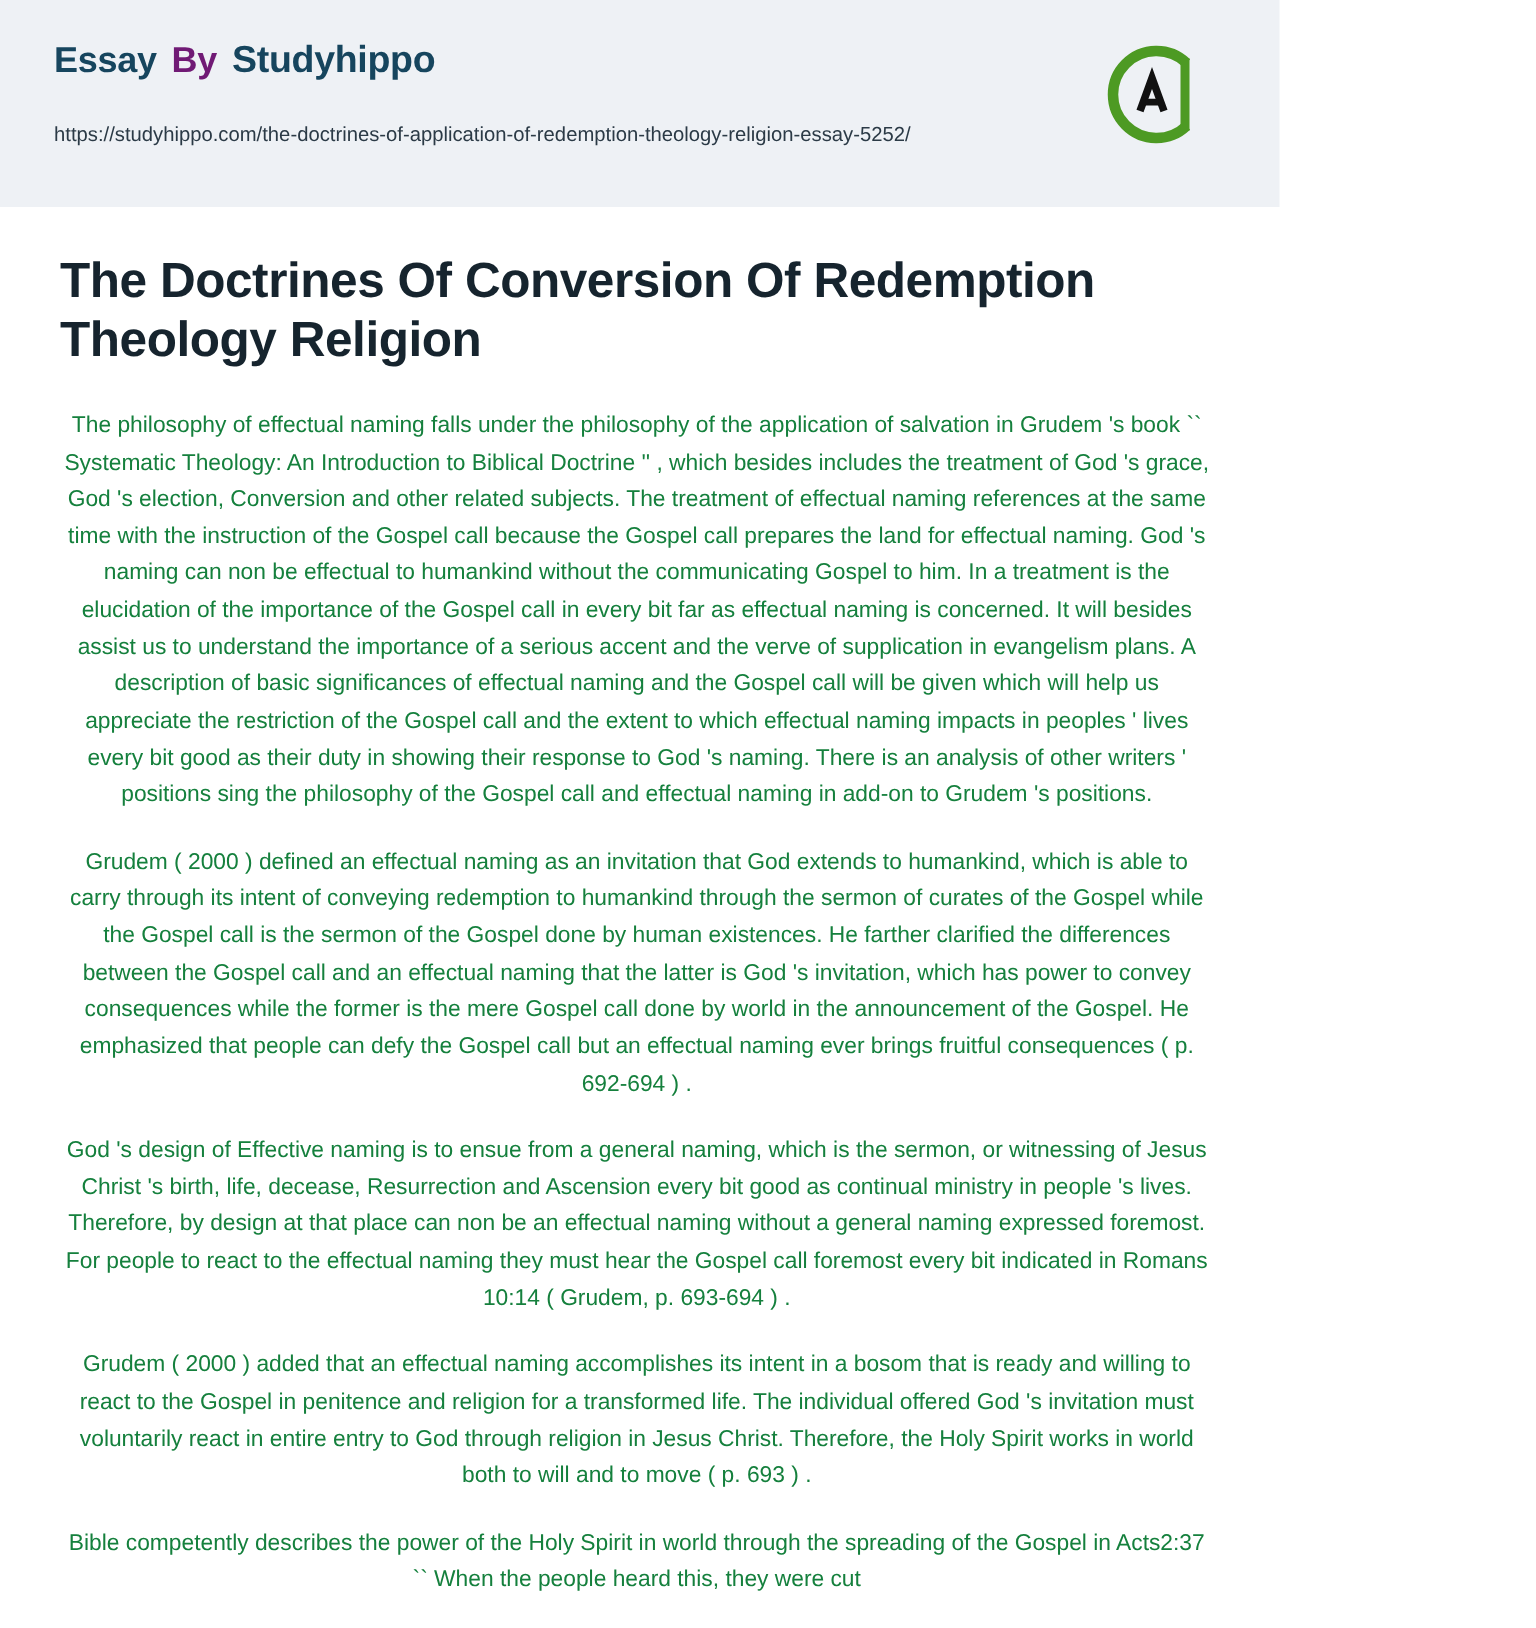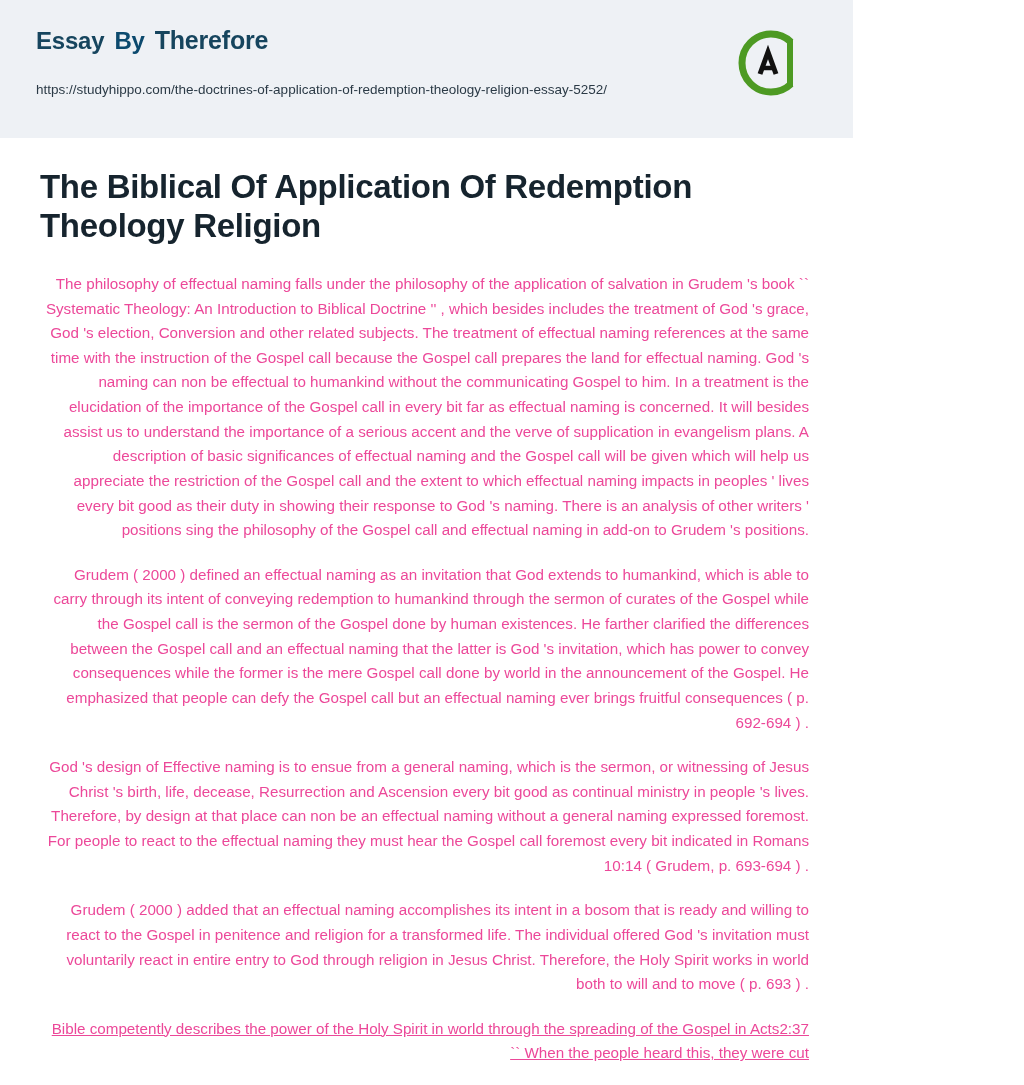--- a/index.html
+++ b/index.html
@@ -29,21 +29,21 @@
     font-size: 25px;
     font-weight: bold;
     letter-spacing: -0.2px;
   }
   .brand-essay {
     color: #16455e;
     font-size: 24px;
     font-weight: bold;
   }
   .brand-by {
-    color: #0c4a6e;
+    color: #701a75;
     font-size: 24px;
     font-weight: bold;
   }
   .brand-name {
     color: #16455e;
     font-size: 25px;
     font-weight: bold;
   }
   .source-url {
     margin-top: 25px;
@@ -70,51 +70,51 @@
     line-height: 1.18;
     color: #16242e;
     font-weight: bold;
     margin: 0 0 26px 0;
     letter-spacing: -0.3px;
     max-width: 900px;
   }
   p.para {
     font-size: 15.2px;
     line-height: 1.62;
-    color: #ec4899;
+    color: #15803d;
     margin: 0 0 20px 0;
     max-width: 948px;
-    text-align: right;
+    text-align: center;
   }
-  p.para:last-child { margin-bottom: 0; text-decoration: underline; }
+  p.para:last-child { margin-bottom: 0; }
 </style>
 </head>
 <body>
 
 <div class="page">
 
   <div class="header">
     <div class="brand">
       <span class="brand-essay">Essay</span>
       <span class="brand-by">By</span>
-      <span class="brand-name">Therefore</span>
+      <span class="brand-name">Studyhippo</span>
     </div>
     <div class="source-url">https://studyhippo.com/the-doctrines-of-application-of-redemption-theology-religion-essay-5252/</div>
     <div class="logo">
       <svg width="74" height="74" viewBox="0 0 74 74" aria-hidden="true">
         <path d="M60 16 A29 29 0 1 0 60 58" fill="none" stroke="#4d9a23" stroke-width="7"></path>
         <path d="M59 13 L59 61" fill="none" stroke="#4d9a23" stroke-width="6"></path>
         <path d="M29 48 L37 26 L45 48" fill="none" stroke="#111111" stroke-width="5" stroke-linejoin="miter"></path>
         <path d="M32.5 42 L41.5 42" fill="none" stroke="#111111" stroke-width="4.5"></path>
       </svg>
     </div>
   </div>
 
   <div class="content">
-    <h1 class="doc-title">The Biblical Of Application Of Redemption Theology Religion</h1>
+    <h1 class="doc-title">The Doctrines Of Conversion Of Redemption Theology Religion</h1>
 
     <p class="para">The philosophy of effectual naming falls under the philosophy of the application of salvation in Grudem 's book `` Systematic Theology: An Introduction to Biblical Doctrine '' , which besides includes the treatment of God 's grace, God 's election, Conversion and other related subjects. The treatment of effectual naming references at the same time with the instruction of the Gospel call because the Gospel call prepares the land for effectual naming. God 's naming can non be effectual to humankind without the communicating Gospel to him. In a treatment is the elucidation of the importance of the Gospel call in every bit far as effectual naming is concerned. It will besides assist us to understand the importance of a serious accent and the verve of supplication in evangelism plans. A description of basic significances of effectual naming and the Gospel call will be given which will help us appreciate the restriction of the Gospel call and the extent to which effectual naming impacts in peoples ' lives every bit good as their duty in showing their response to God 's naming. There is an analysis of other writers ' positions sing the philosophy of the Gospel call and effectual naming in add-on to Grudem 's positions.</p>
     <p class="para">Grudem ( 2000 ) defined an effectual naming as an invitation that God extends to humankind, which is able to carry through its intent of conveying redemption to humankind through the sermon of curates of the Gospel while the Gospel call is the sermon of the Gospel done by human existences. He farther clarified the differences between the Gospel call and an effectual naming that the latter is God 's invitation, which has power to convey consequences while the former is the mere Gospel call done by world in the announcement of the Gospel. He emphasized that people can defy the Gospel call but an effectual naming ever brings fruitful consequences ( p. 692-694 ) .</p>
     <p class="para">God 's design of Effective naming is to ensue from a general naming, which is the sermon, or witnessing of Jesus Christ 's birth, life, decease, Resurrection and Ascension every bit good as continual ministry in people 's lives. Therefore, by design at that place can non be an effectual naming without a general naming expressed foremost. For people to react to the effectual naming they must hear the Gospel call foremost every bit indicated in Romans 10:14 ( Grudem, p. 693-694 ) .</p>
     <p class="para">Grudem ( 2000 ) added that an effectual naming accomplishes its intent in a bosom that is ready and willing to react to the Gospel in penitence and religion for a transformed life. The individual offered God 's invitation must voluntarily react in entire entry to God through religion in Jesus Christ. Therefore, the Holy Spirit works in world both to will and to move ( p. 693 ) .</p>
     <p class="para">Bible competently describes the power of the Holy Spirit in world through the spreading of the Gospel in Acts2:37 `` When the people heard this, they were cut</p>
   </div>
 
 </div>
 

